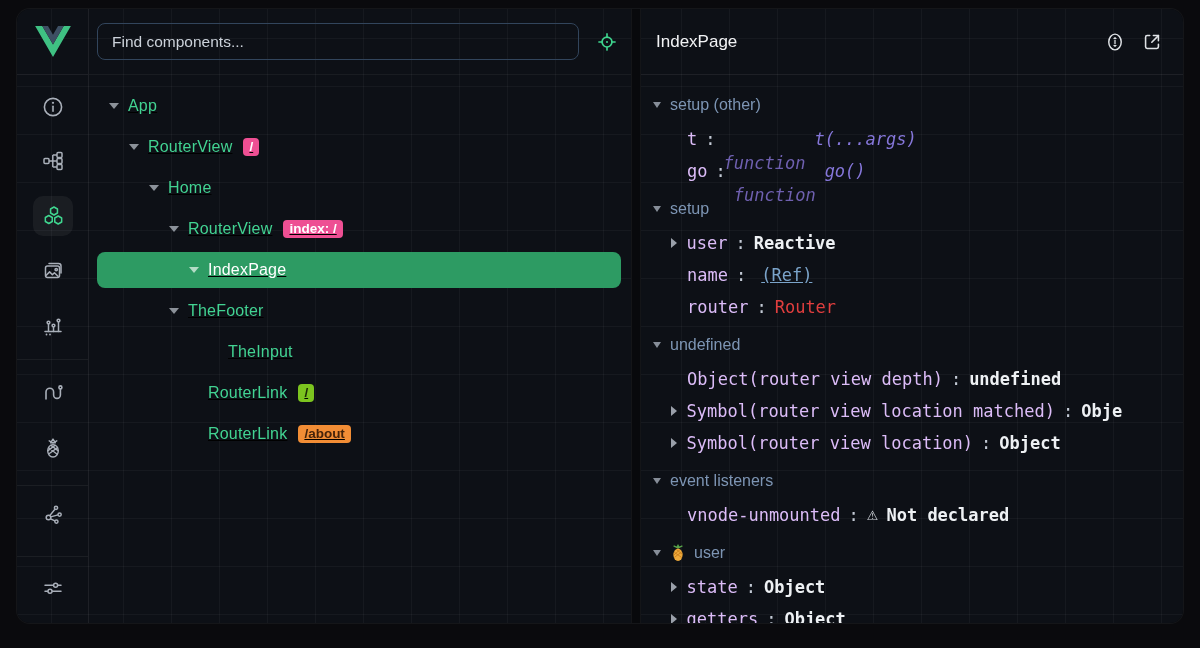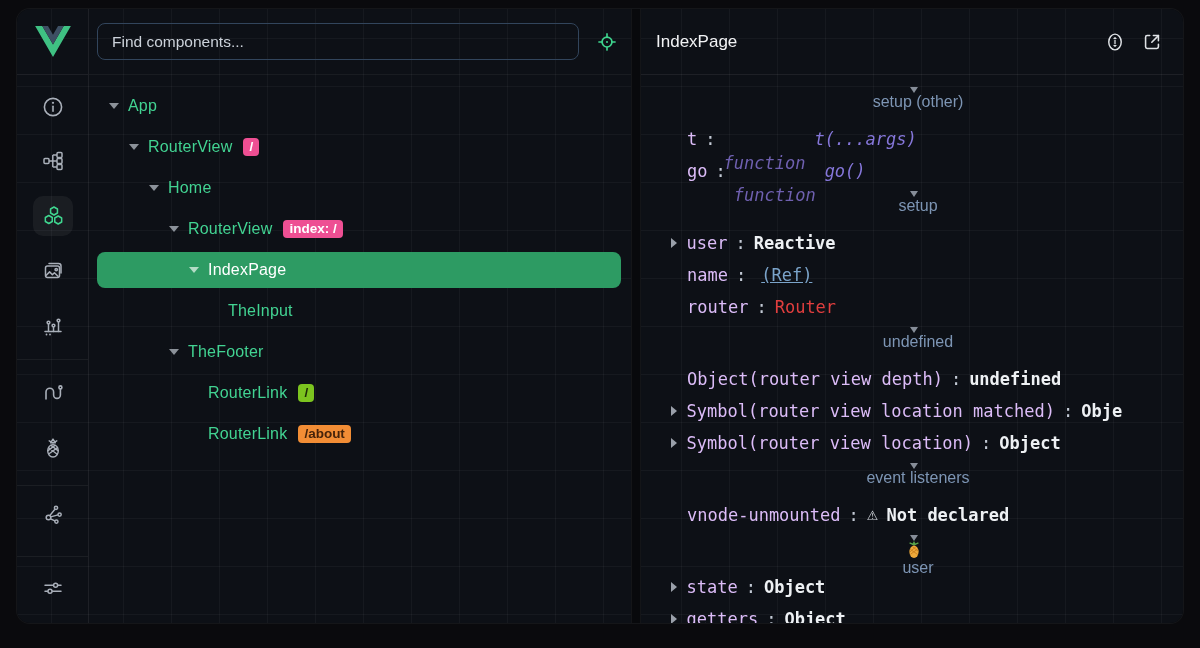--- a/index.html
+++ b/index.html
@@ -33,21 +33,21 @@
   .components { width:542px; flex:none; display:flex; flex-direction:column; }
   .comp-header { height:66px; flex:none; display:flex; align-items:center; padding-left:8px; border-bottom:1px solid rgba(255,255,255,0.05); }
   .search-box {
     width:482px; height:37px; border:1px solid #32455c; border-radius:8px;
     background:transparent; color:#d7dce3; font-size:15.5px; padding:0 14px;
     font-family:"Liberation Sans", sans-serif; outline:none;
   }
   .search-box::placeholder { color:#ccd2da; opacity:1; }
   .locate-btn { margin-left:17px; width:22px; height:22px; background:none; border:none; cursor:pointer; padding:0; }
 
-  .tree { padding:13px 10px 0 8px; overflow:hidden; }
+  .tree { padding:13px 10px 0 8px; overflow:hidden;text-decoration:underline; }
   .tree-row { height:36px; border-radius:8px; display:flex; align-items:center; cursor:pointer; }
   .tree-row { margin-bottom:5px; }
   .lvl-0{padding-left:12px}.lvl-1{padding-left:32px}.lvl-2{padding-left:52px}
   .lvl-3{padding-left:72px}.lvl-4{padding-left:92px}.lvl-5{padding-left:112px}
   .caret-d { width:0; height:0; border-left:5px solid transparent; border-right:5px solid transparent; border-top:6.5px solid #8b9199; margin-right:9px; flex:none; }
   .caret-sp { width:10px; margin-right:9px; flex:none; }
   .tree-label { color:#42d392; font-size:16px; font-weight:500; letter-spacing:.2px; }
   .tree-row.selected { background:#2d9b63; }
   .tree-row.selected .tree-label { color:#ffffff; }
   .tree-row.selected .caret-d { border-top-color:#b4dcc6; }
@@ -62,21 +62,21 @@
   .inspector { flex:1; display:flex; flex-direction:column; background-position:40px 29px; overflow:hidden; }
   .insp-header { height:66px; flex:none; display:flex; align-items:center; padding:0 20px 0 15px; border-bottom:1px solid rgba(255,255,255,0.07); }
   .insp-title { color:#f2f3f5; font-size:17px; font-weight:500; }
   .hdr-icons { margin-left:auto; display:flex; gap:15px; }
   .hdr-btn { width:22px; height:22px; background:none; border:none; padding:0; color:#dfe2e6; cursor:pointer; }
   .hdr-btn svg { width:22px; height:22px; display:block; }
 
   .insp-body { padding-top:12px; overflow:hidden; flex:1; }
   .section { margin-top:0; }
   .section + .section { margin-top:4px; }
-  .section-row { height:36px; display:flex; align-items:center; padding-left:12px; cursor:pointer;flex-direction:column; }
+  .section-row { height:36px; display:flex; align-items:center; padding-left:12px; cursor:pointer; }
   .section-label { color:#7d95b4; font-size:16px; }
   .sec-caret { width:0; height:0; border-left:4.5px solid transparent; border-right:4.5px solid transparent; border-top:6px solid #868d98; margin-right:9px; flex:none; }
   .pine { margin-right:8px; flex:none; }
 
   .prop-row { height:32px; display:flex; align-items:center; padding-left:30px; white-space:nowrap; font-family:"DejaVu Sans Mono", monospace; font-size:17px; cursor:default; }
   .caret-r { width:0; height:0; border-top:5px solid transparent; border-bottom:5px solid transparent; border-left:6.5px solid #9aa0aa; margin-right:9.5px; flex:none; }
   .caret-rsp { width:16px; flex:none; }
   .pkey { color:#dcbcf8; }
   .pcolon { color:#c3cad5; margin:0 8px; }
   .pval { color:#eef1f4; font-weight:600; }
@@ -207,27 +207,27 @@
       </div>
       <div class="tree-row lvl-3">
         <span class="caret-d"></span>
         <span class="tree-label">RouterView</span>
         <span class="badge pink">index: /</span>
       </div>
       <div class="tree-row lvl-4 selected">
         <span class="caret-d"></span>
         <span class="tree-label">IndexPage</span>
       </div>
+      <div class="tree-row lvl-3">
+        <span class="caret-d"></span>
+        <span class="tree-label">TheFooter</span>
+      </div>
       <div class="tree-row lvl-5">
         <span class="caret-sp"></span>
         <span class="tree-label">TheInput</span>
-      </div>
-      <div class="tree-row lvl-3">
-        <span class="caret-d"></span>
-        <span class="tree-label">TheFooter</span>
       </div>
       <div class="tree-row lvl-4">
         <span class="caret-sp"></span>
         <span class="tree-label">RouterLink</span>
         <span class="badge lime">/</span>
       </div>
       <div class="tree-row lvl-4">
         <span class="caret-sp"></span>
         <span class="tree-label">RouterLink</span>
         <span class="badge orange">/about</span>

